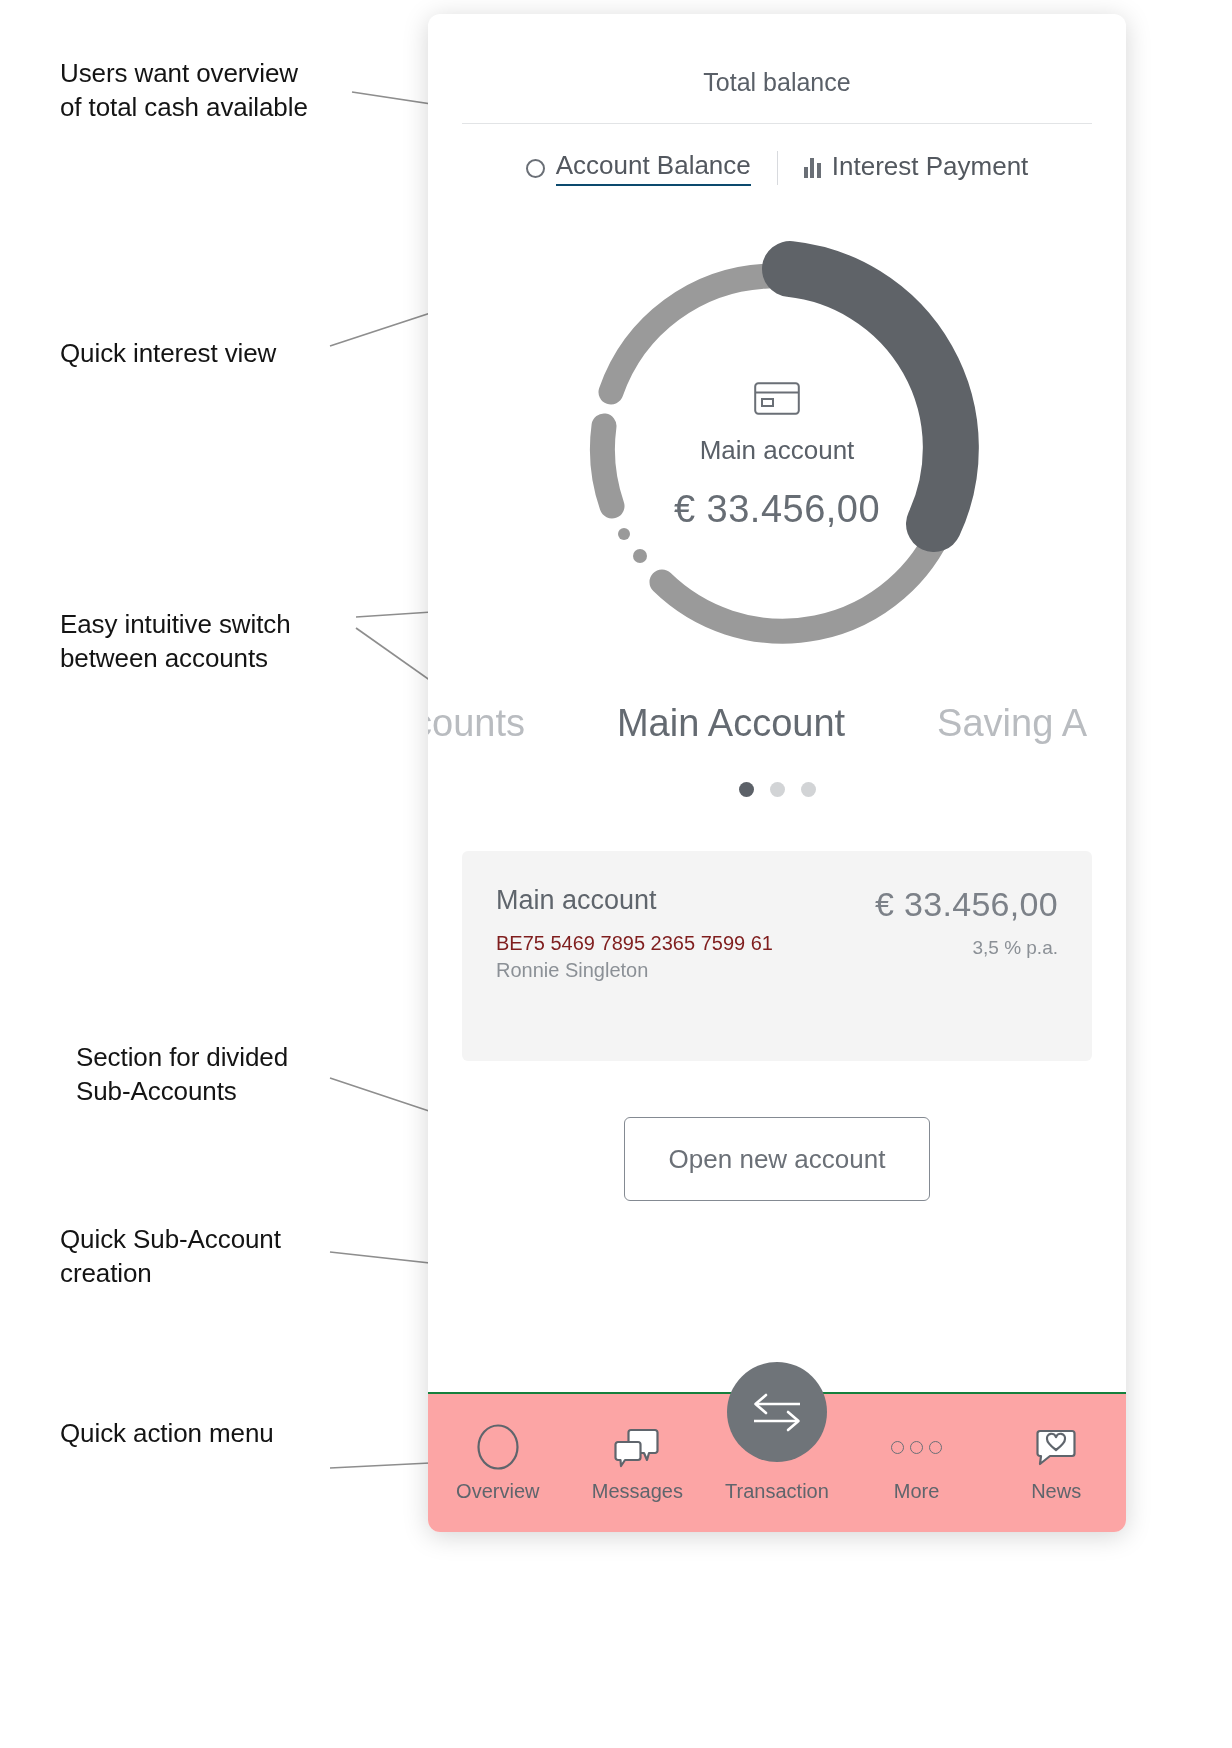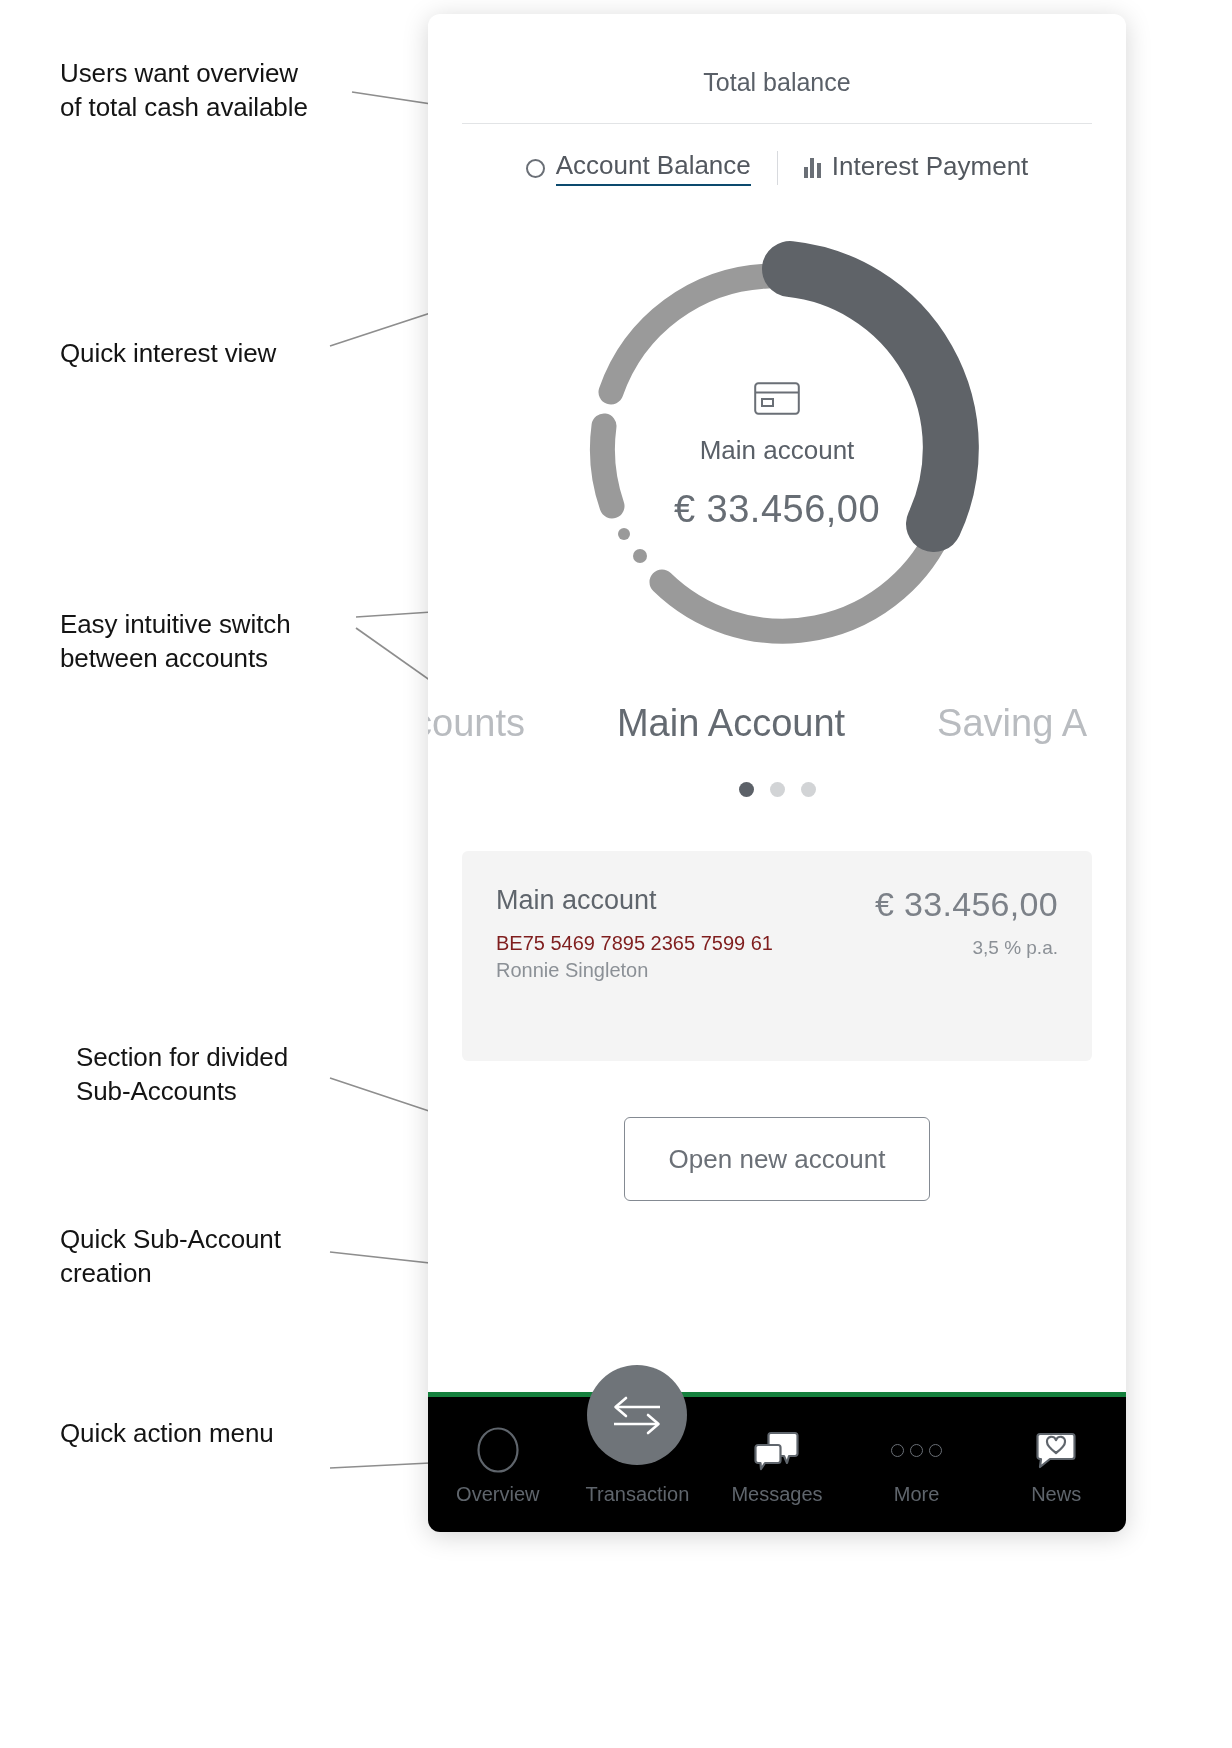--- a/index.html
+++ b/index.html
@@ -220,22 +220,22 @@
     font-family: "Liberation Sans", sans-serif;
     font-weight: 400;
     cursor: pointer;
   }
 
   
   .nav-bar {
     position: absolute;
     left: 0; right: 0; bottom: 0;
     height: 140px;
-    border-top: 5px solid #15803d;
-    background: #000000;
+    border-top: 2px solid #15803d;
+    background: #fca5a5;
     display: flex;
     align-items: flex-start;
     padding-top: 26px;
   }
   .nav-item {
     flex: 1;
     text-align: center;
     color: #5f656c;
     cursor: pointer;
   }
@@ -384,44 +384,44 @@
 
     <div class="nav-item">
       <div class="nav-icon">
         <svg width="44" height="48" viewBox="0 0 44 48">
           <ellipse cx="22" cy="24" rx="19.5" ry="21.5" fill="none" stroke="#5f656c" stroke-width="2.2"></ellipse>
         </svg>
       </div>
       <div class="nav-label">Overview</div>
     </div>
 
+    <div class="nav-item">
+      <div class="nav-icon">
+        <svg width="48" height="48" viewBox="0 0 48 48">
+          <path d="M18 7 h24 a2.5 2.5 0 0 1 2.5 2.5 v18 a2.5 2.5 0 0 1 -2.5 2.5 h-6 l-2 7 l-3 -7 h-13 a2.5 2.5 0 0 1 -2.5 -2.5 v-18 a2.5 2.5 0 0 1 2.5 -2.5 z" fill="#fff" stroke="#5f656c" stroke-width="2.2" stroke-linejoin="round"></path>
+          <path d="M5 19 h20 a2.5 2.5 0 0 1 2.5 2.5 v13 a2.5 2.5 0 0 1 -2.5 2.5 h-13 l-4 6 l-0.5 -6 h-2.5 a2.5 2.5 0 0 1 -2.5 -2.5 v-13 a2.5 2.5 0 0 1 2.5 -2.5 z" fill="#fff" stroke="#5f656c" stroke-width="2.2" stroke-linejoin="round"></path>
+        </svg>
+      </div>
+      <div class="nav-label">Messages</div>
+    </div>
+
     <div class="nav-item center">
       <div class="fab">
         <svg width="54" height="46" viewBox="0 0 54 46">
           <line x1="50" y1="15" x2="6" y2="15" stroke="#fff" stroke-width="2.6"></line>
           <polyline points="16,6 5.5,15 16,24" fill="none" stroke="#fff" stroke-width="2.6" stroke-linecap="round" stroke-linejoin="round"></polyline>
           <line x1="4" y1="32" x2="48" y2="32" stroke="#fff" stroke-width="2.6"></line>
           <polyline points="38,23 48.5,32 38,41" fill="none" stroke="#fff" stroke-width="2.6" stroke-linecap="round" stroke-linejoin="round"></polyline>
         </svg>
       </div>
       <div class="nav-label">Transaction</div>
     </div>
 
     <div class="nav-item">
       <div class="nav-icon">
-        <svg width="48" height="48" viewBox="0 0 48 48">
-          <path d="M18 7 h24 a2.5 2.5 0 0 1 2.5 2.5 v18 a2.5 2.5 0 0 1 -2.5 2.5 h-6 l-2 7 l-3 -7 h-13 a2.5 2.5 0 0 1 -2.5 -2.5 v-18 a2.5 2.5 0 0 1 2.5 -2.5 z" fill="#fff" stroke="#5f656c" stroke-width="2.2" stroke-linejoin="round"></path>
-          <path d="M5 19 h20 a2.5 2.5 0 0 1 2.5 2.5 v13 a2.5 2.5 0 0 1 -2.5 2.5 h-13 l-4 6 l-0.5 -6 h-2.5 a2.5 2.5 0 0 1 -2.5 -2.5 v-13 a2.5 2.5 0 0 1 2.5 -2.5 z" fill="#fff" stroke="#5f656c" stroke-width="2.2" stroke-linejoin="round"></path>
-        </svg>
-      </div>
-      <div class="nav-label">Messages</div>
-    </div>
-
-    <div class="nav-item">
-      <div class="nav-icon">
         <span class="dots-icon">
             <i></i>
             <i></i>
             <i></i>
           </span>
       </div>
       <div class="nav-label">More</div>
     </div>
 
     <div class="nav-item">

